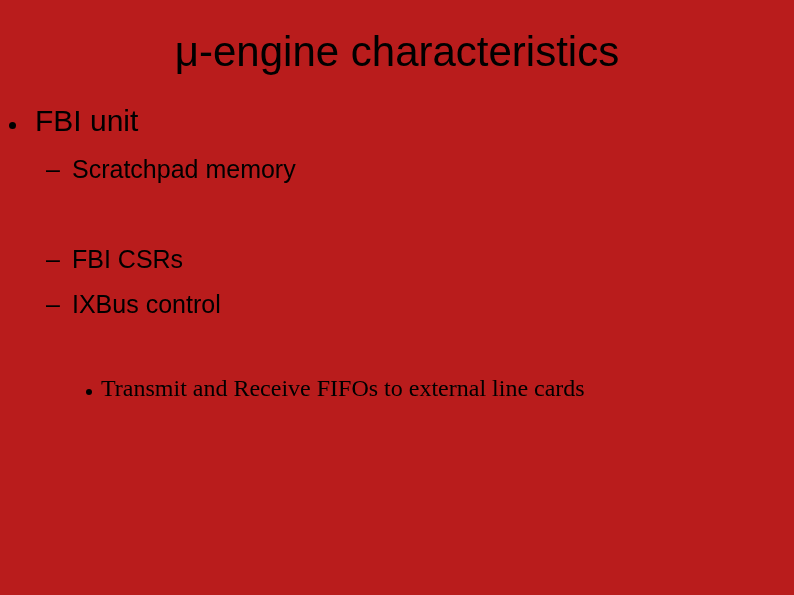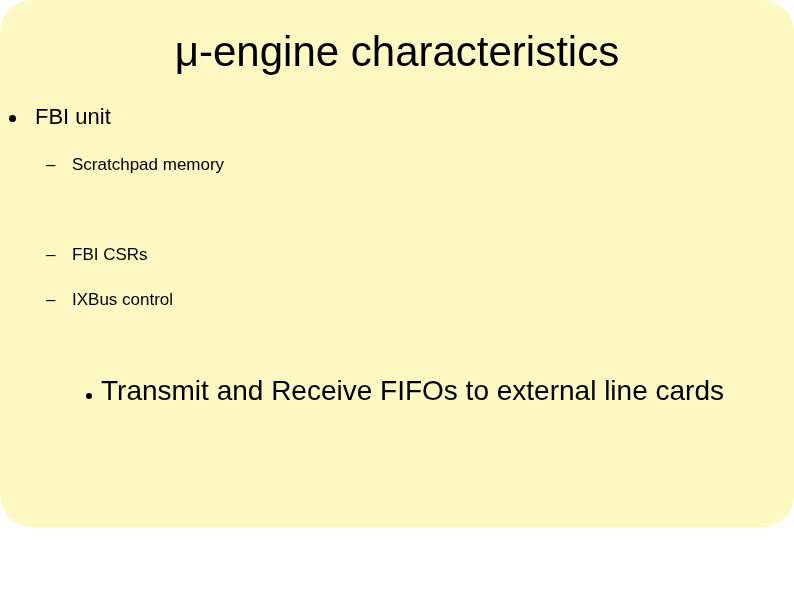--- a/index.html
+++ b/index.html
@@ -3,26 +3,25 @@
 <meta charset="utf-8">
 <style>
   html, body {
     margin: 0;
     padding: 0;
     background: #ffffff;
   }
   .slide {
     position: relative;
     width: 794px;
-    height: 527px;
-    background: #fef9c3;
+    height: 595px;
+    background: #b91c1c;
     color: #000000;
     font-family: "Liberation Sans", "DejaVu Sans", sans-serif;
     overflow: hidden;
-    border-radius: 32px;
   }
   .title {
     position: absolute;
     top: 28px;
     left: 0;
     right: 0;
     margin: 0;
     text-align: center;
     font-size: 42px;
     font-weight: normal;
@@ -30,30 +29,31 @@
     letter-spacing: 0;
   }
   .row {
     position: absolute;
     white-space: nowrap;
     color: #000000;
   }
   .row-l1 {
     left: 9px;
     top: 104px;
-    font-size: 22px;
+    font-size: 30px;
   }
   .row-l2 {
     left: 46px;
-    font-size: 17px;
+    font-size: 25px;
   }
   .row-l3 {
     left: 86px;
     top: 375px;
-    font-size: 28px;
+    font-size: 24px;
+    font-family: Liberation Serif, serif;
   }
   .dot {
     display: inline-block;
     background: #000000;
     border-radius: 50%;
   }
   .dot-l1 {
     width: 7px;
     height: 7px;
     margin-bottom: 2px;

